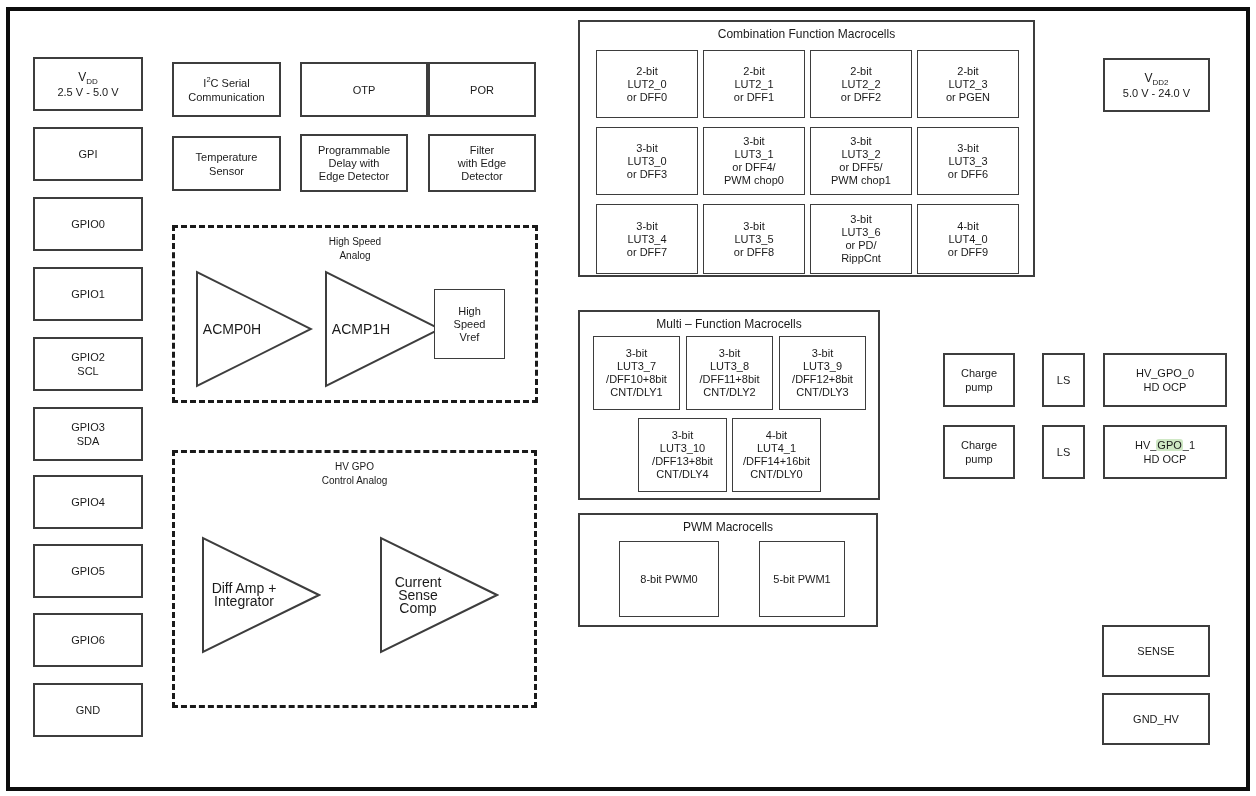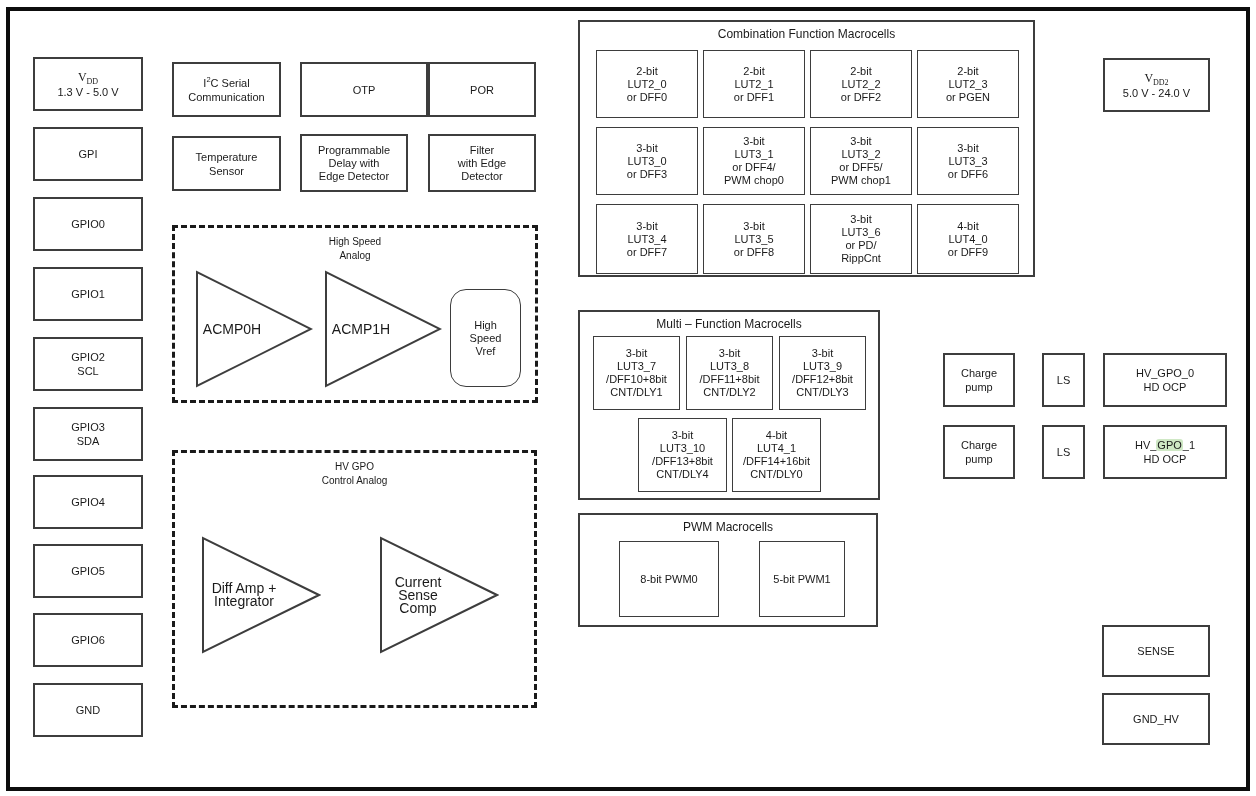--- a/index.html
+++ b/index.html
@@ -19,31 +19,31 @@
         white-space:pre-line;font-size:11px;line-height:13px;}
   .dashed{position:absolute;border:3px dashed #1a1a1a;background:#fff;box-sizing:border-box;}
   .dashed-title{position:absolute;top:7px;left:0;right:0;text-align:center;font-size:10px;line-height:14px;white-space:pre-line;}
   .tri{position:absolute;}
   .tri svg{position:absolute;left:0;top:0;}
   .tlabel{position:absolute;top:0;bottom:0;display:flex;align-items:center;justify-content:center;
           text-align:center;font-size:14px;line-height:13px;white-space:pre-line;}
   sub{font-size:8px;line-height:0;}
   sup{font-size:7.5px;line-height:0;}
   .hl{background:#cfe8c5;border-radius:3px;padding:0 1px;}
-  .vname{font-size:12px;line-height:15px;font-family:Liberation Serif, serif;}
+  .vname{font-size:12px;line-height:15px;}
 </style>
 </head>
 <body>
 
 <div id="canvas">
   <div id="frame"></div>
 
   <div class="box pin" style="top:57px">
     <div class="vname"><span>V</span><sub>DD</sub></div>
-    <div>1.3 V - 5.0 V</div>
+    <div>2.5 V - 5.0 V</div>
   </div>
   <div class="box pin" style="top:127px">GPI</div>
   <div class="box pin" style="top:197px">GPIO0</div>
   <div class="box pin" style="top:267px">GPIO1</div>
   <div class="box pin" style="top:337px">GPIO2
 SCL</div>
   <div class="box pin" style="top:407px">GPIO3
 SDA</div>
   <div class="box pin" style="top:475px">GPIO4</div>
   <div class="box pin" style="top:544px">GPIO5</div>
@@ -73,21 +73,21 @@
         <polygon points="2,2 2,116 116,59" fill="#ffffff" stroke="#3d3d3d" stroke-width="2"></polygon>
       </svg>
       <div class="tlabel" style="left:4px;width:66px">ACMP0H</div>
     </div>
     <div class="tri" style="left:149px;top:42px;width:118px;height:118px">
       <svg width="118" height="118" viewBox="0 0 118 118">
         <polygon points="2,2 2,116 116,59" fill="#ffffff" stroke="#3d3d3d" stroke-width="2"></polygon>
       </svg>
       <div class="tlabel" style="left:4px;width:66px">ACMP1H</div>
     </div>
-    <div class="cell" style="position:absolute;left:275px;top:61px;width:71px;height:98px;border-radius:16px">High
+    <div class="cell" style="position:absolute;left:259px;top:61px;width:71px;height:70px;border-radius:0">High
 Speed
 Vref</div>
   </div>
 
   <div class="dashed" style="left:172px;top:450px;width:365px;height:258px">
     <div class="dashed-title">HV GPO
 Control Analog</div>
     <div class="tri" style="left:26px;top:83px;width:120px;height:118px">
       <svg width="120" height="118" viewBox="0 0 120 118">
         <polygon points="2,2 2,116 118,59" fill="#ffffff" stroke="#3d3d3d" stroke-width="2"></polygon>

